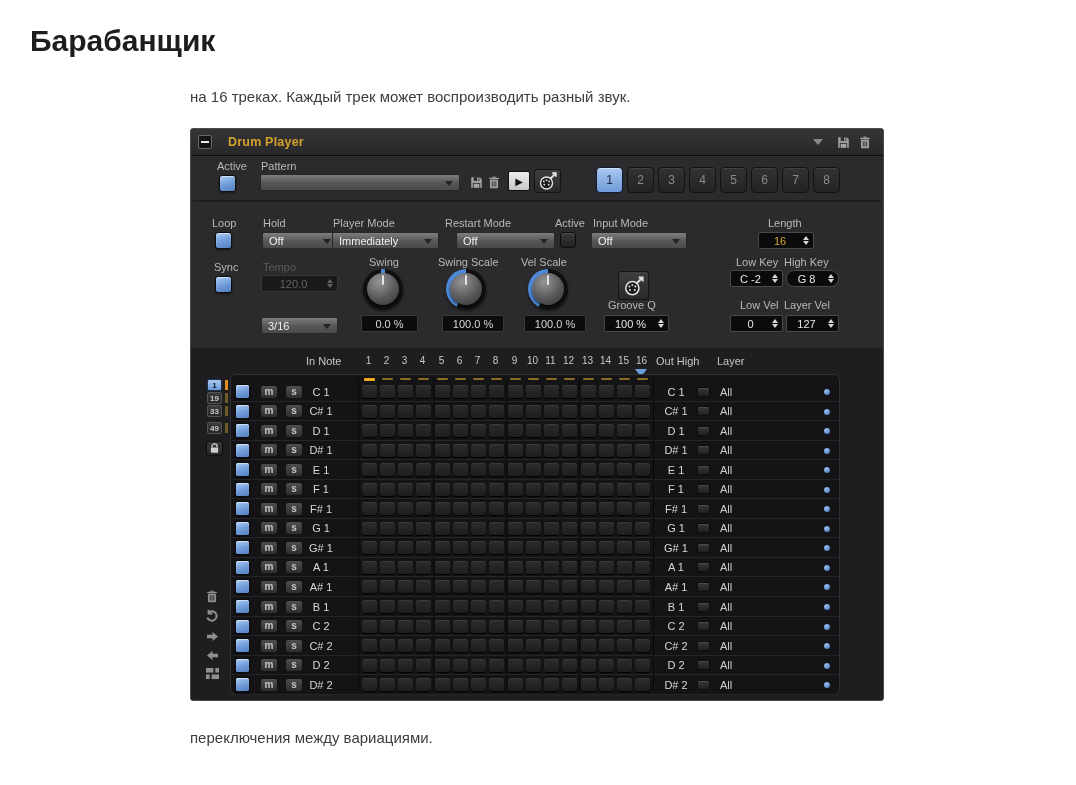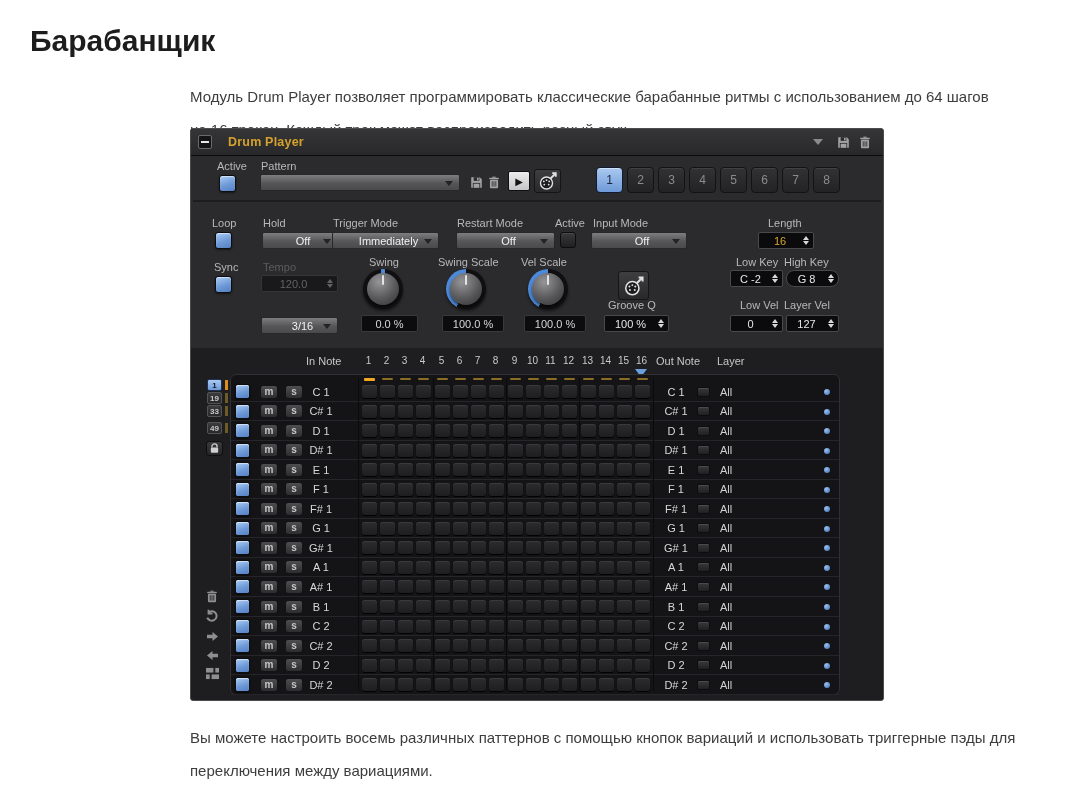--- a/index.html
+++ b/index.html
@@ -32,21 +32,21 @@
   .lbl{position:absolute;font-size:11px;color:#b8b8b8;white-space:nowrap;}
   .lbl.dis{color:#5c5c5c;}
 
   .chk{position:absolute;width:17px;height:17px;border-radius:3px;box-sizing:border-box;border:1px solid #0d0d0f;}
   .chk.blue{background:linear-gradient(160deg,#aacdf4 0%,#6f9ad8 55%,#5480c2 100%);
     box-shadow:inset 0 1px 1px rgba(255,255,255,.55),0 1px 2px rgba(0,0,0,.5);}
   .chk.dark{background:linear-gradient(#39393b,#202022);box-shadow:inset 0 1px 0 #4a4a4c;}
 
   .dd{position:absolute;height:17px;background:linear-gradient(#7e7e80,#565658 55%,#4a4a4c);
     border:1px solid #28282a;border-radius:2px;color:#f2f2f2;font-size:11px;
-    box-sizing:border-box;padding:1px 0 0 6px;line-height:14px;text-align:center;}
+    box-sizing:border-box;padding:1px 0 0 6px;line-height:14px;}
   .dd::after{content:"";position:absolute;right:6px;top:6px;width:0;height:0;
     border-left:4.5px solid transparent;border-right:4.5px solid transparent;border-top:5.5px solid #232325;}
 
   .stepper{position:absolute;height:17px;background:#0b0b0d;border:1px solid #49494b;border-radius:2px;
     box-sizing:border-box;color:#e6e6e6;font-size:11px;}
   .stepper .val{position:absolute;left:0;right:12px;top:2px;text-align:center;}
   .stepper .arr{position:absolute;right:4px;width:0;height:0;border-left:3.5px solid transparent;border-right:3.5px solid transparent;}
   .stepper .arr.up{top:3px;border-bottom:4px solid #d8d8d8;}
   .stepper .arr.down{bottom:3px;border-top:4px solid #d8d8d8;}
   .stepper.amber .val{color:#d7a62f;}
@@ -117,21 +117,20 @@
   .lockbtn{position:absolute;left:15px;top:312px;width:17px;height:15px;border-radius:3px;
     background:linear-gradient(#3a3a3c,#252527);border:1px solid #0e0e10;box-sizing:border-box;
     display:flex;align-items:center;justify-content:center;}
   .tool{position:absolute;left:12px;width:18px;height:18px;display:flex;align-items:center;justify-content:center;}
 </style>
 </head>
 <body>
 
 <h1 class="heading">Барабанщик</h1>
 <div class="para intro">
-  <div>Модуль Drum Player позволяет программировать классические барабанные ритмы с использованием до 64 шагов</div>
   <div>на 16 треках. Каждый трек может воспроизводить разный звук.</div>
 </div>
 
 <div class="panel">
   <div class="bg-titlebar"></div>
   <div class="bg-controls"></div>
   <div class="bg-grid"></div>
   <div class="divider"></div>
 
   <div class="collapse-btn">
@@ -201,23 +200,23 @@
       <div class="pbtn">5</div>
       <div class="pbtn">6</div>
       <div class="pbtn">7</div>
       <div class="pbtn">8</div>
     </div>
 
   <span class="lbl" style="left:21px;top:88px;">Loop</span>
   <div class="chk blue" style="left:24px;top:103px;"></div>
   <span class="lbl" style="left:72px;top:88px;">Hold</span>
   <div class="dd" style="left:71px;top:103px;width:76px;"><span>Off</span></div>
-  <span class="lbl" style="left:142px;top:88px;">Trigger Mode</span>
+  <span class="lbl" style="left:142px;top:88px;">Player Mode</span>
   <div class="dd" style="left:141px;top:103px;width:107px;"><span>Immediately</span></div>
-  <span class="lbl" style="left:266px;top:88px;">Restart Mode</span>
+  <span class="lbl" style="left:254px;top:88px;">Restart Mode</span>
   <div class="dd" style="left:265px;top:103px;width:99px;"><span>Off</span></div>
   <span class="lbl" style="left:364px;top:88px;">Active</span>
   <div class="chk dark" style="left:369px;top:103px;width:16px;height:16px;"></div>
   <span class="lbl" style="left:402px;top:88px;">Input Mode</span>
   <div class="dd" style="left:400px;top:103px;width:96px;"><span>Off</span></div>
   <span class="lbl" style="left:577px;top:88px;">Length</span>
   <div class="stepper amber" style="left:567px;top:103px;width:56px;">
     <span class="val">16</span>
     <span class="arr up"></span>
       <span class="arr down"></span>
@@ -320,21 +319,21 @@
       <div class="stepnum" style="left: 297px;">8</div>
       <div class="stepnum" style="left: 316px;">9</div>
       <div class="stepnum" style="left: 334px;">10</div>
       <div class="stepnum" style="left: 352px;">11</div>
       <div class="stepnum" style="left: 370px;">12</div>
       <div class="stepnum" style="left: 389px;">13</div>
       <div class="stepnum" style="left: 407px;">14</div>
       <div class="stepnum" style="left: 425px;">15</div>
       <div class="stepnum" style="left: 443px;">16</div>
     </div>
-  <span class="lbl" style="left:465px;top:226px;color:#c6c6c6;">Out Note</span>
+  <span class="lbl" style="left:465px;top:226px;color:#c6c6c6;">Out High</span>
   <span class="lbl" style="left:526px;top:226px;color:#c6c6c6;">Layer</span>
   <div class="playhead"></div>
 
   <div id="rail">
       <div class="bank selected" style="top: 250px;">1</div>
       <div class="bankbar bright" style="top: 251px;"></div>
       <div class="bank" style="top: 263px;">19</div>
       <div class="bankbar" style="top: 264px;"></div>
       <div class="bank" style="top: 276px;">33</div>
       <div class="bankbar" style="top: 277px;"></div>
@@ -817,15 +816,14 @@
       <div class="dash" style="left: 406px;"></div>
       <div class="vline" style="left: 127px;"></div>
       <div class="vline" style="left: 202px;"></div>
       <div class="vline" style="left: 275px;"></div>
       <div class="vline" style="left: 348px;"></div>
       <div class="vline" style="left: 422px;"></div>
     </div>
 </div>
 
 <div class="para outro">
-  <div>Вы можете настроить восемь различных паттернов с помощью кнопок вариаций и использовать триггерные пэды для</div>
   <div>переключения между вариациями.</div>
 </div>
 
 </body></html>

